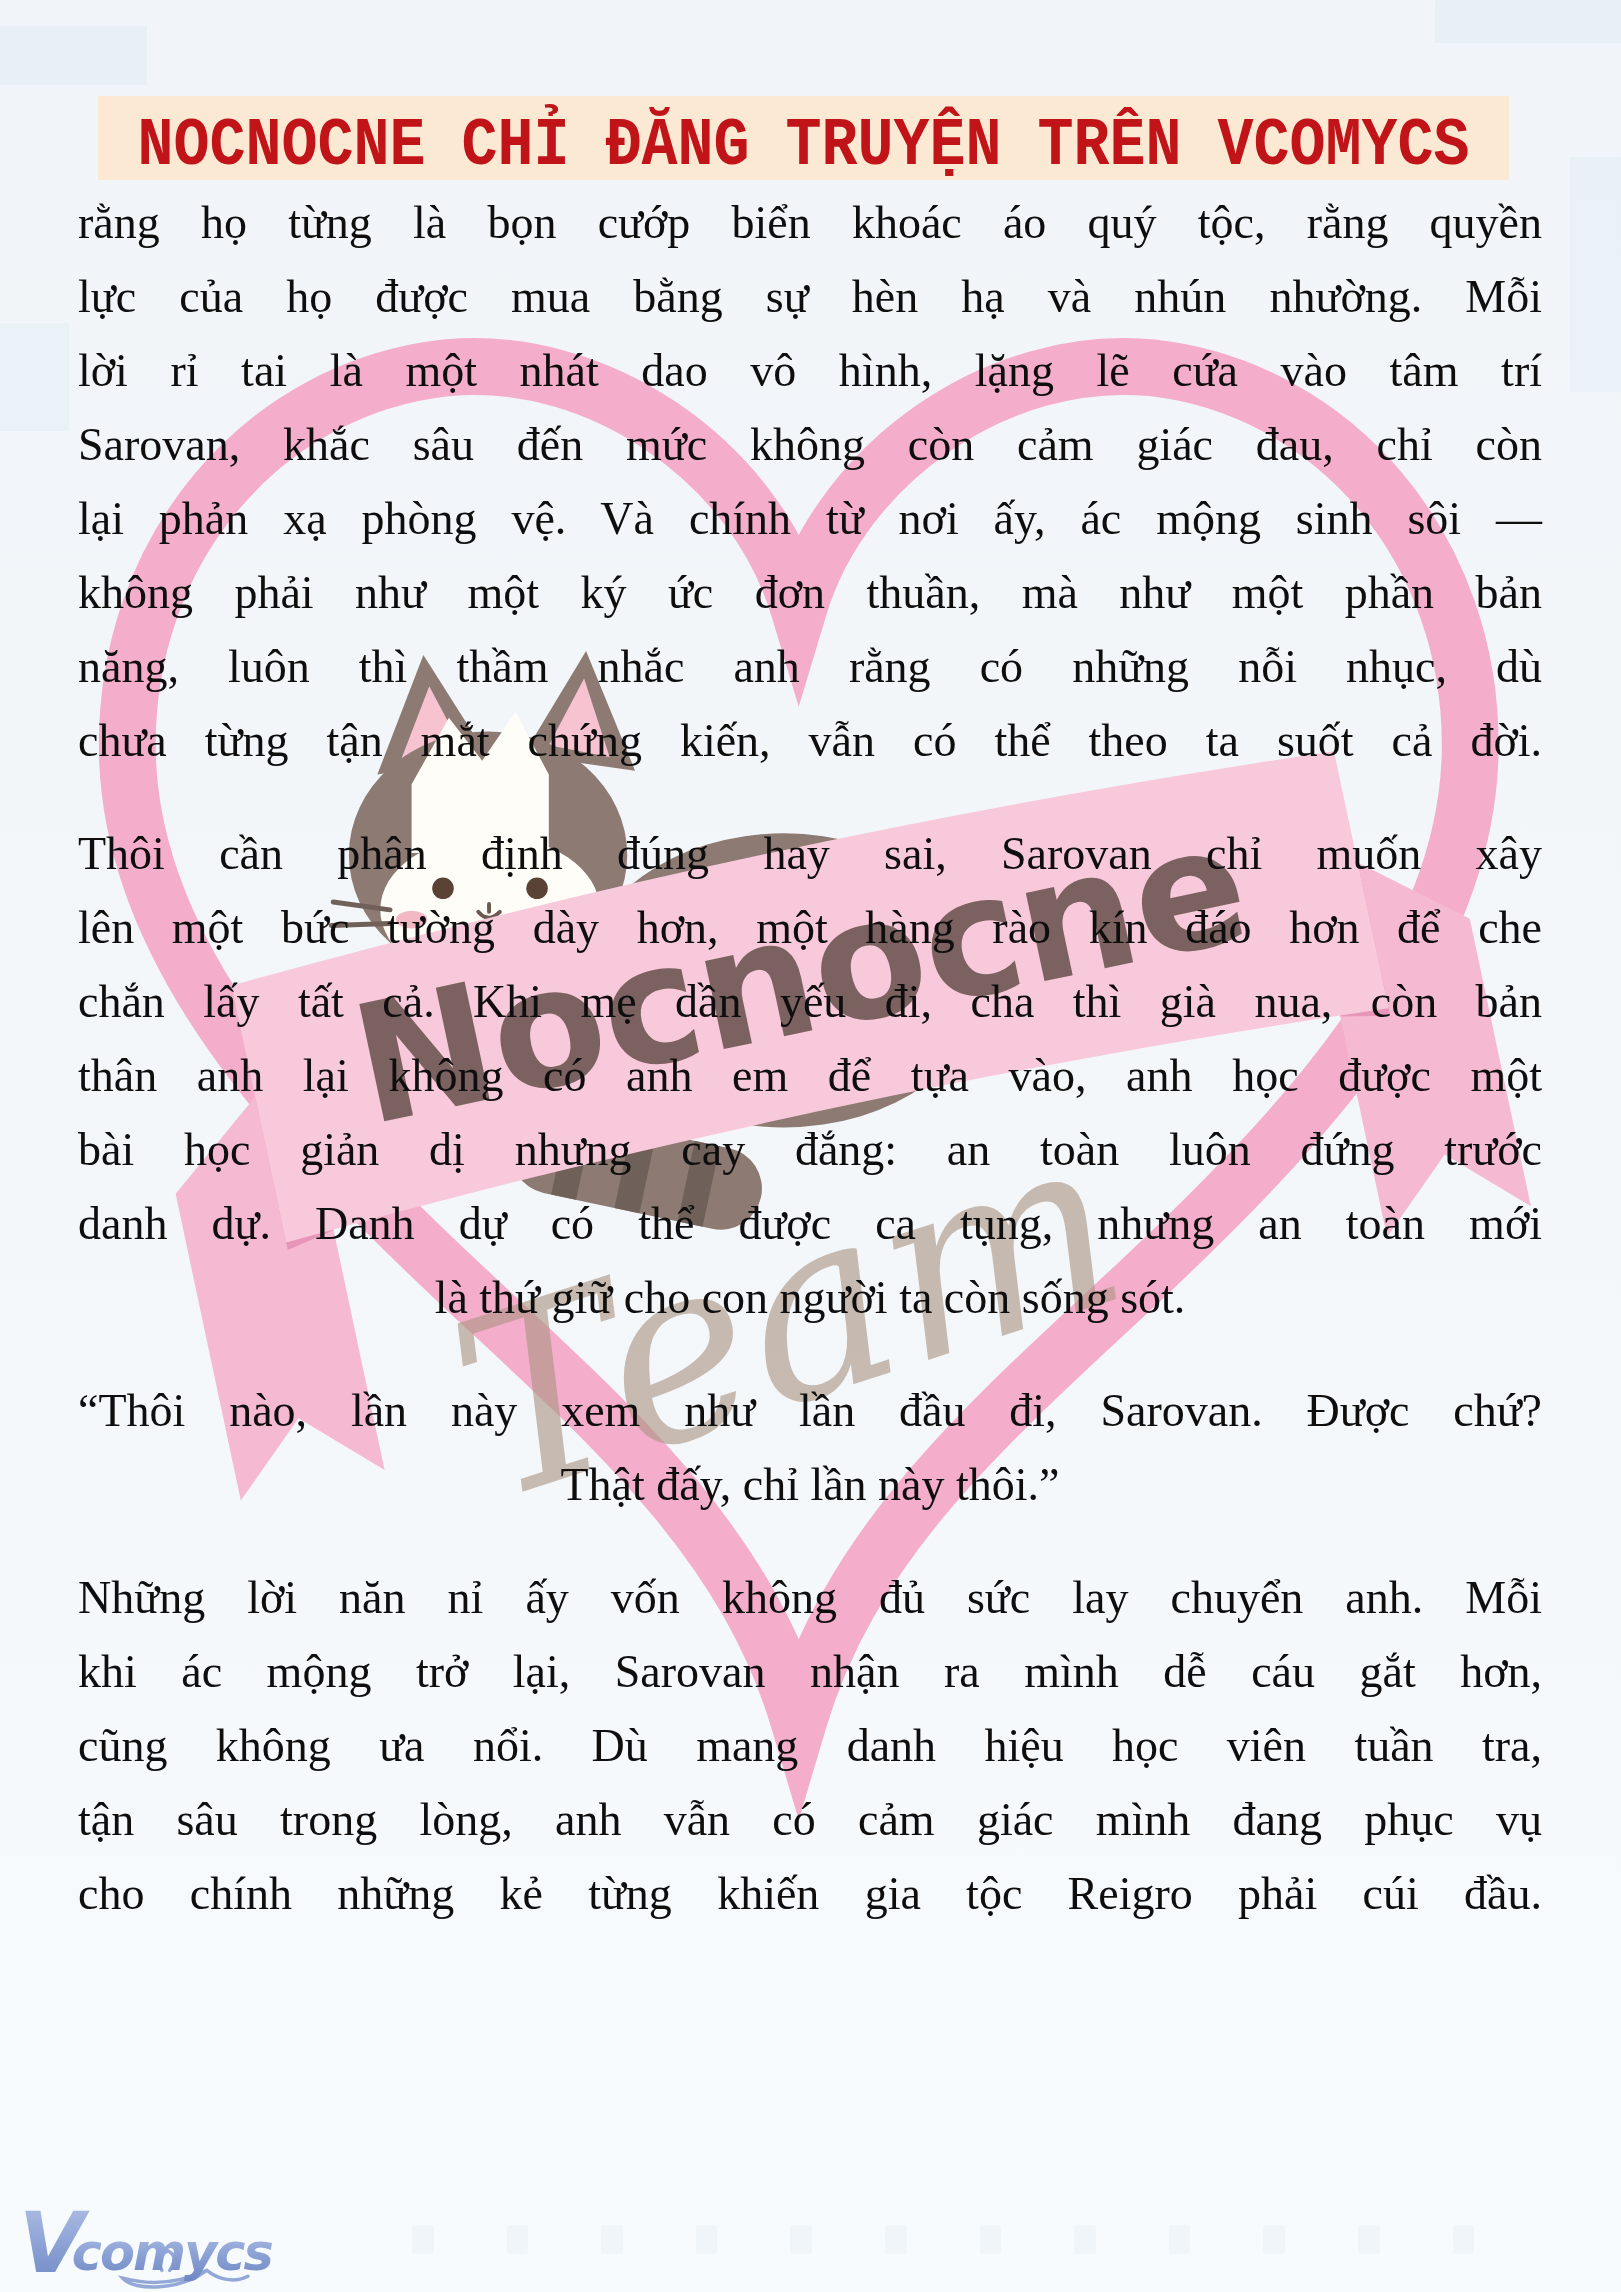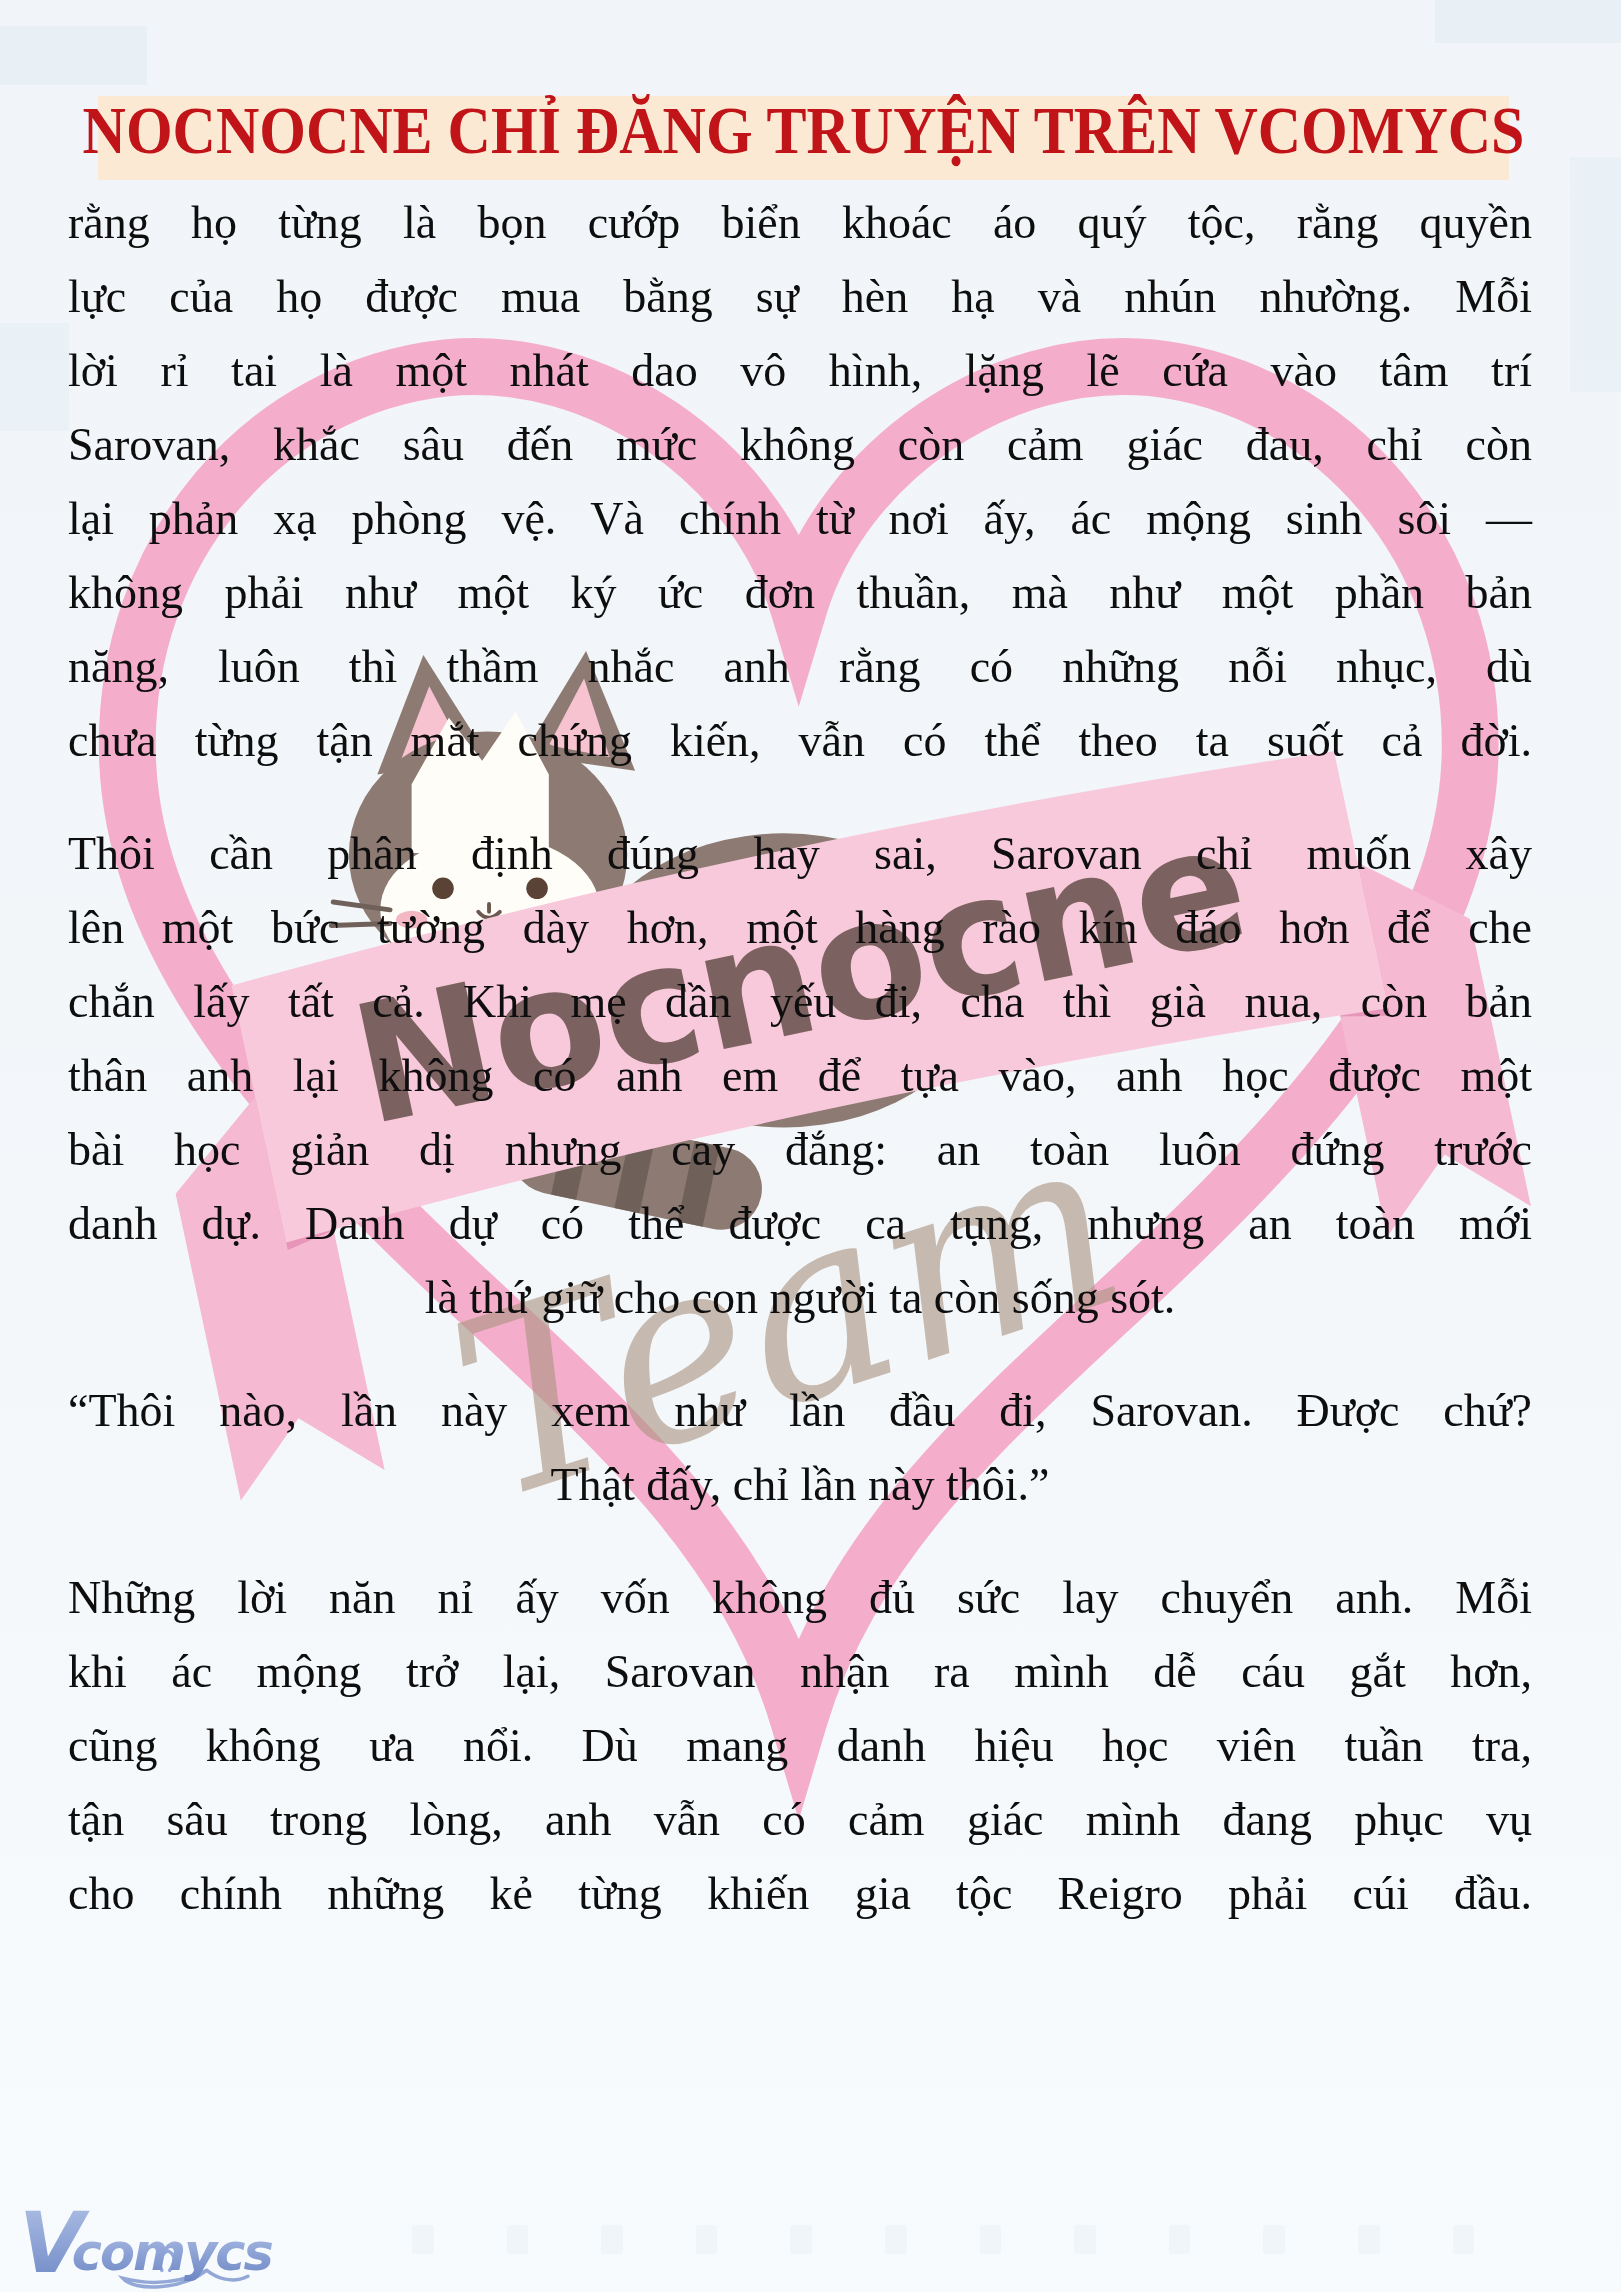--- a/index.html
+++ b/index.html
@@ -5,27 +5,27 @@
   html,body{margin:0;padding:0;background:#e8ecef;}
   .page{
     position:relative;width:1621px;height:2293px;overflow:hidden;
     background:linear-gradient(180deg,#f1f5f9 0%,#f3f7fa 55%,#f7fbfd 100%);
     font-family:"Liberation Serif","DejaVu Serif",serif;
   }
   .bg-patch{position:absolute;pointer-events:none;}
   .watermark-svg{position:absolute;left:0;top:0;}
   .banner{
     position:absolute;left:98px;top:96px;width:1411px;height:84px;
-    background:#fce9d4;display:flex;align-items:flex-start;justify-content:center;
+    background:#fce9d4;display:flex;align-items:flex-end;justify-content:center;font-family:Liberation Mono, monospace;
   }
   .banner span{
     display:inline-block;font-weight:bold;font-size:60px;color:#c01418;
     white-space:nowrap;transform:scaleY(1.14);letter-spacing:0px;
   }
-  .content{position:absolute;left:68px;top:186px;width:1464px;color:#0e0e0e;}
+  .content{position:absolute;left:78px;top:186px;width:1464px;color:#0e0e0e;}
   .para{margin:0 0 39px 0;padding:0;}
   .line{font-size:46px;line-height:74px;height:74px;}
   .line.j{text-align:justify;text-align-last:justify;}
   .line.l{text-align:center;}
   .footer-logo{position:absolute;left:14.7px;top:2188px;}
   .ghost-row{position:absolute;left:412px;top:2225px;width:1196px;height:33px;display:flex;gap:73px;opacity:.5;}
   .ghost-row i{display:block;width:21.6px;height:29px;background:#e9f1f6;border-radius:2.9px;}
 </style>
 </head>
 <body>

